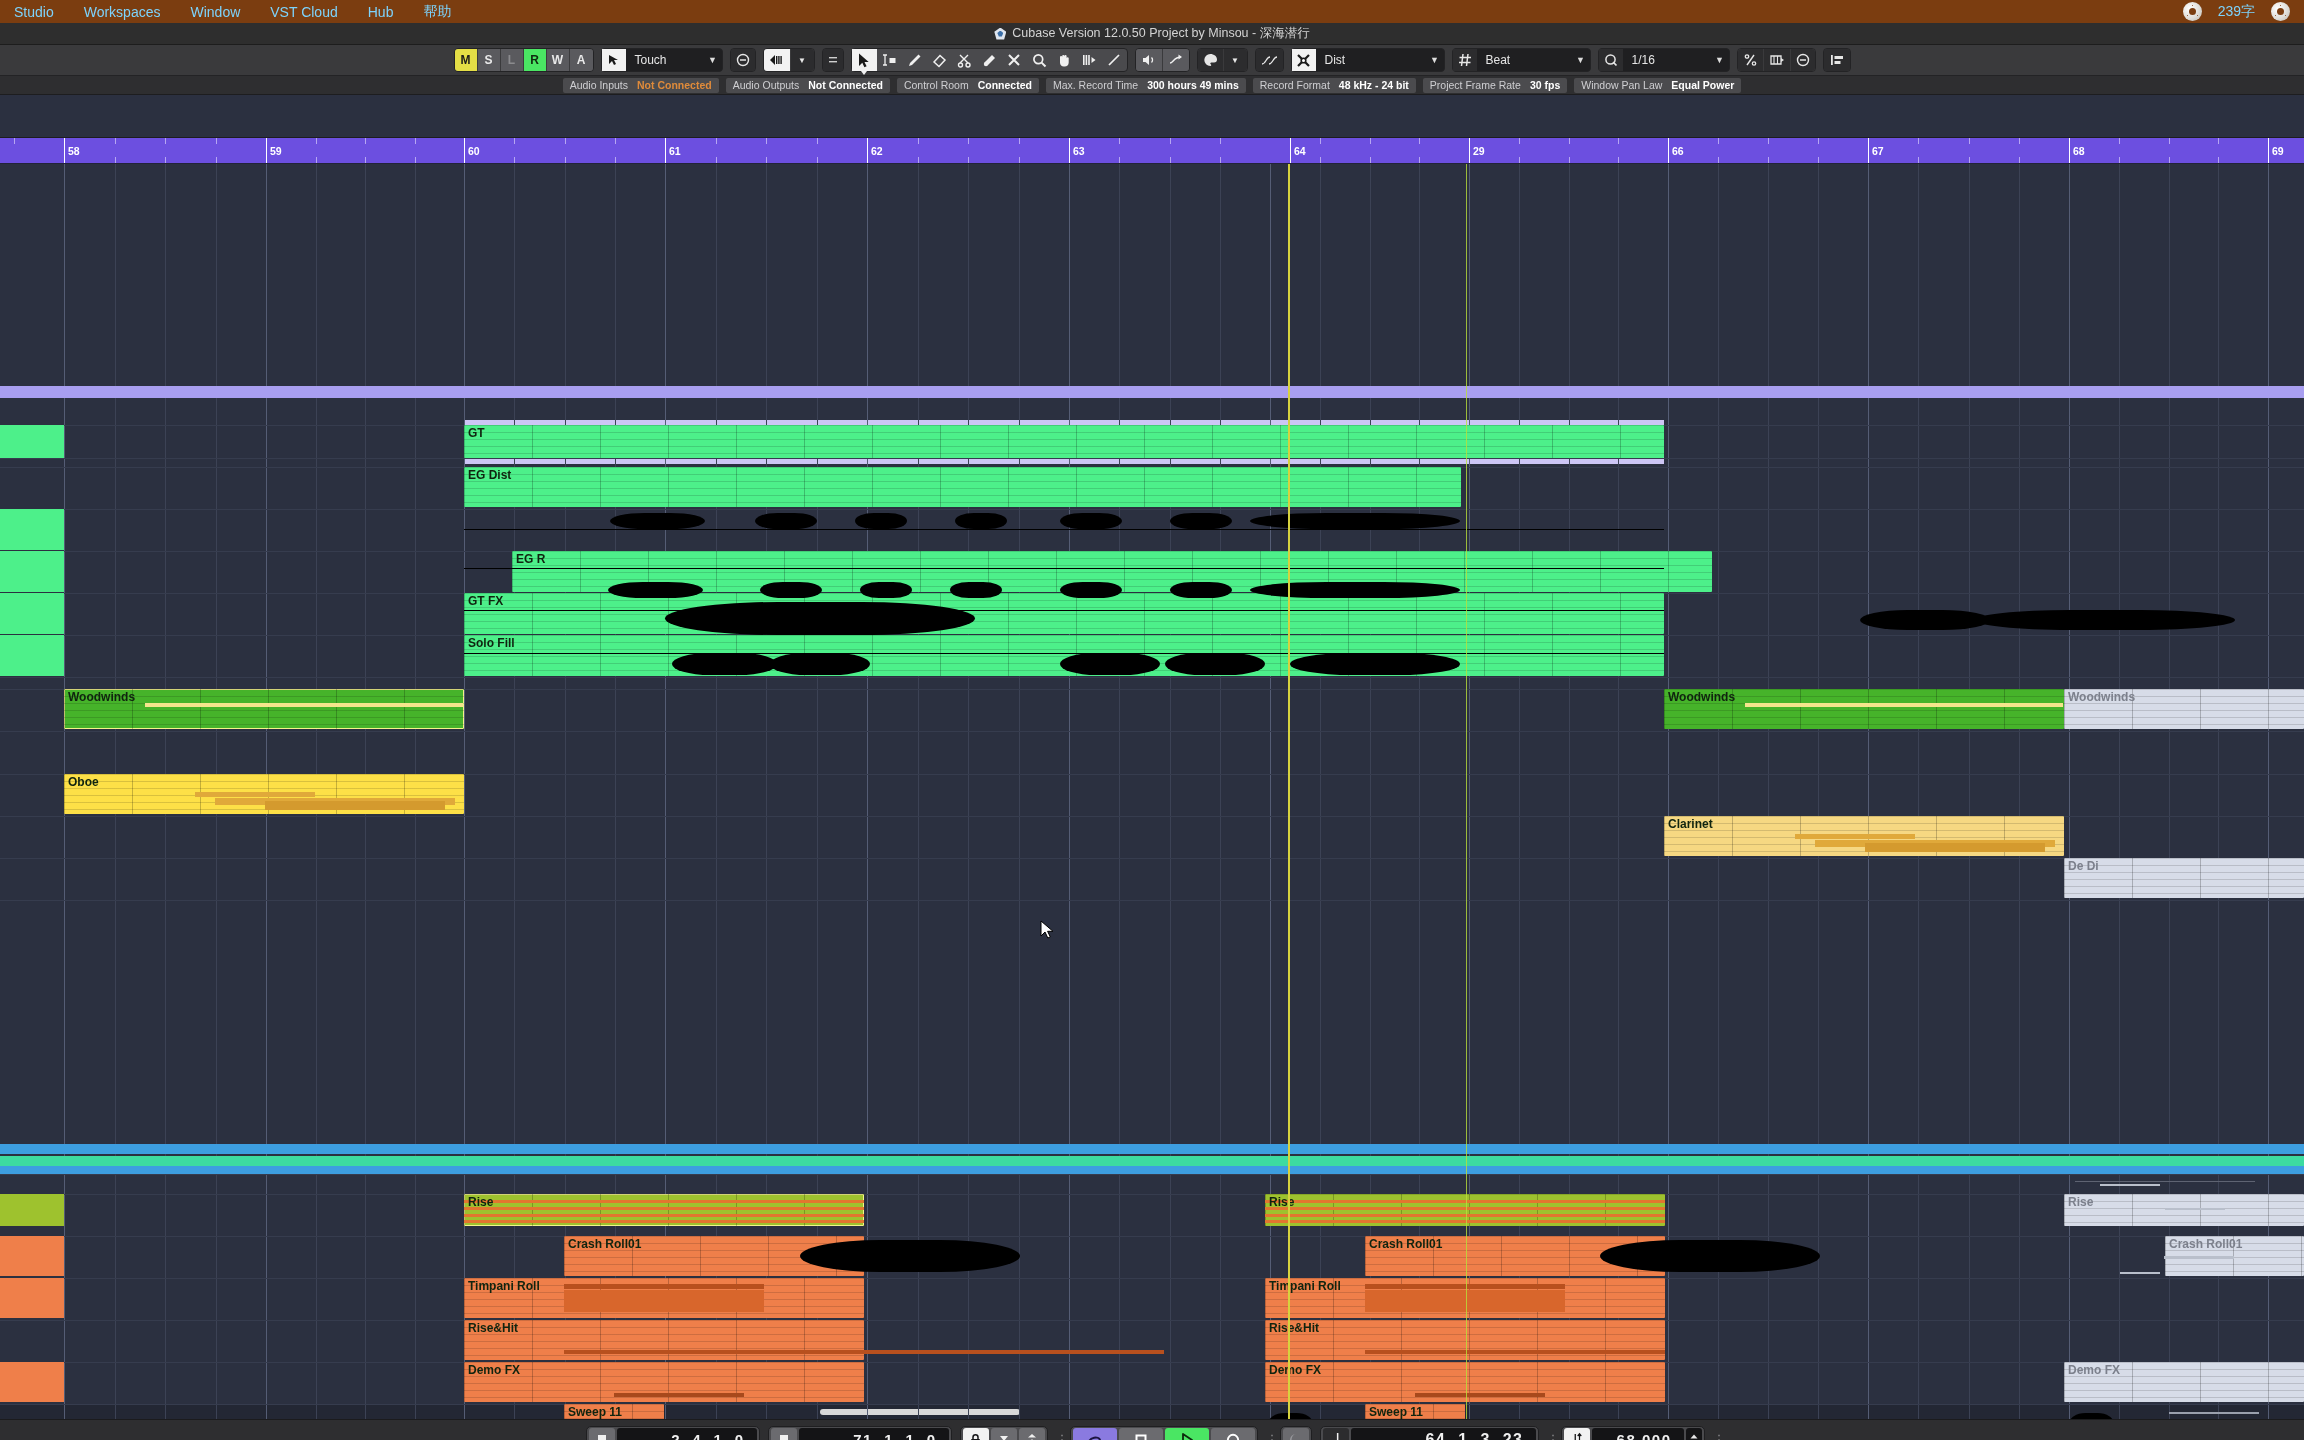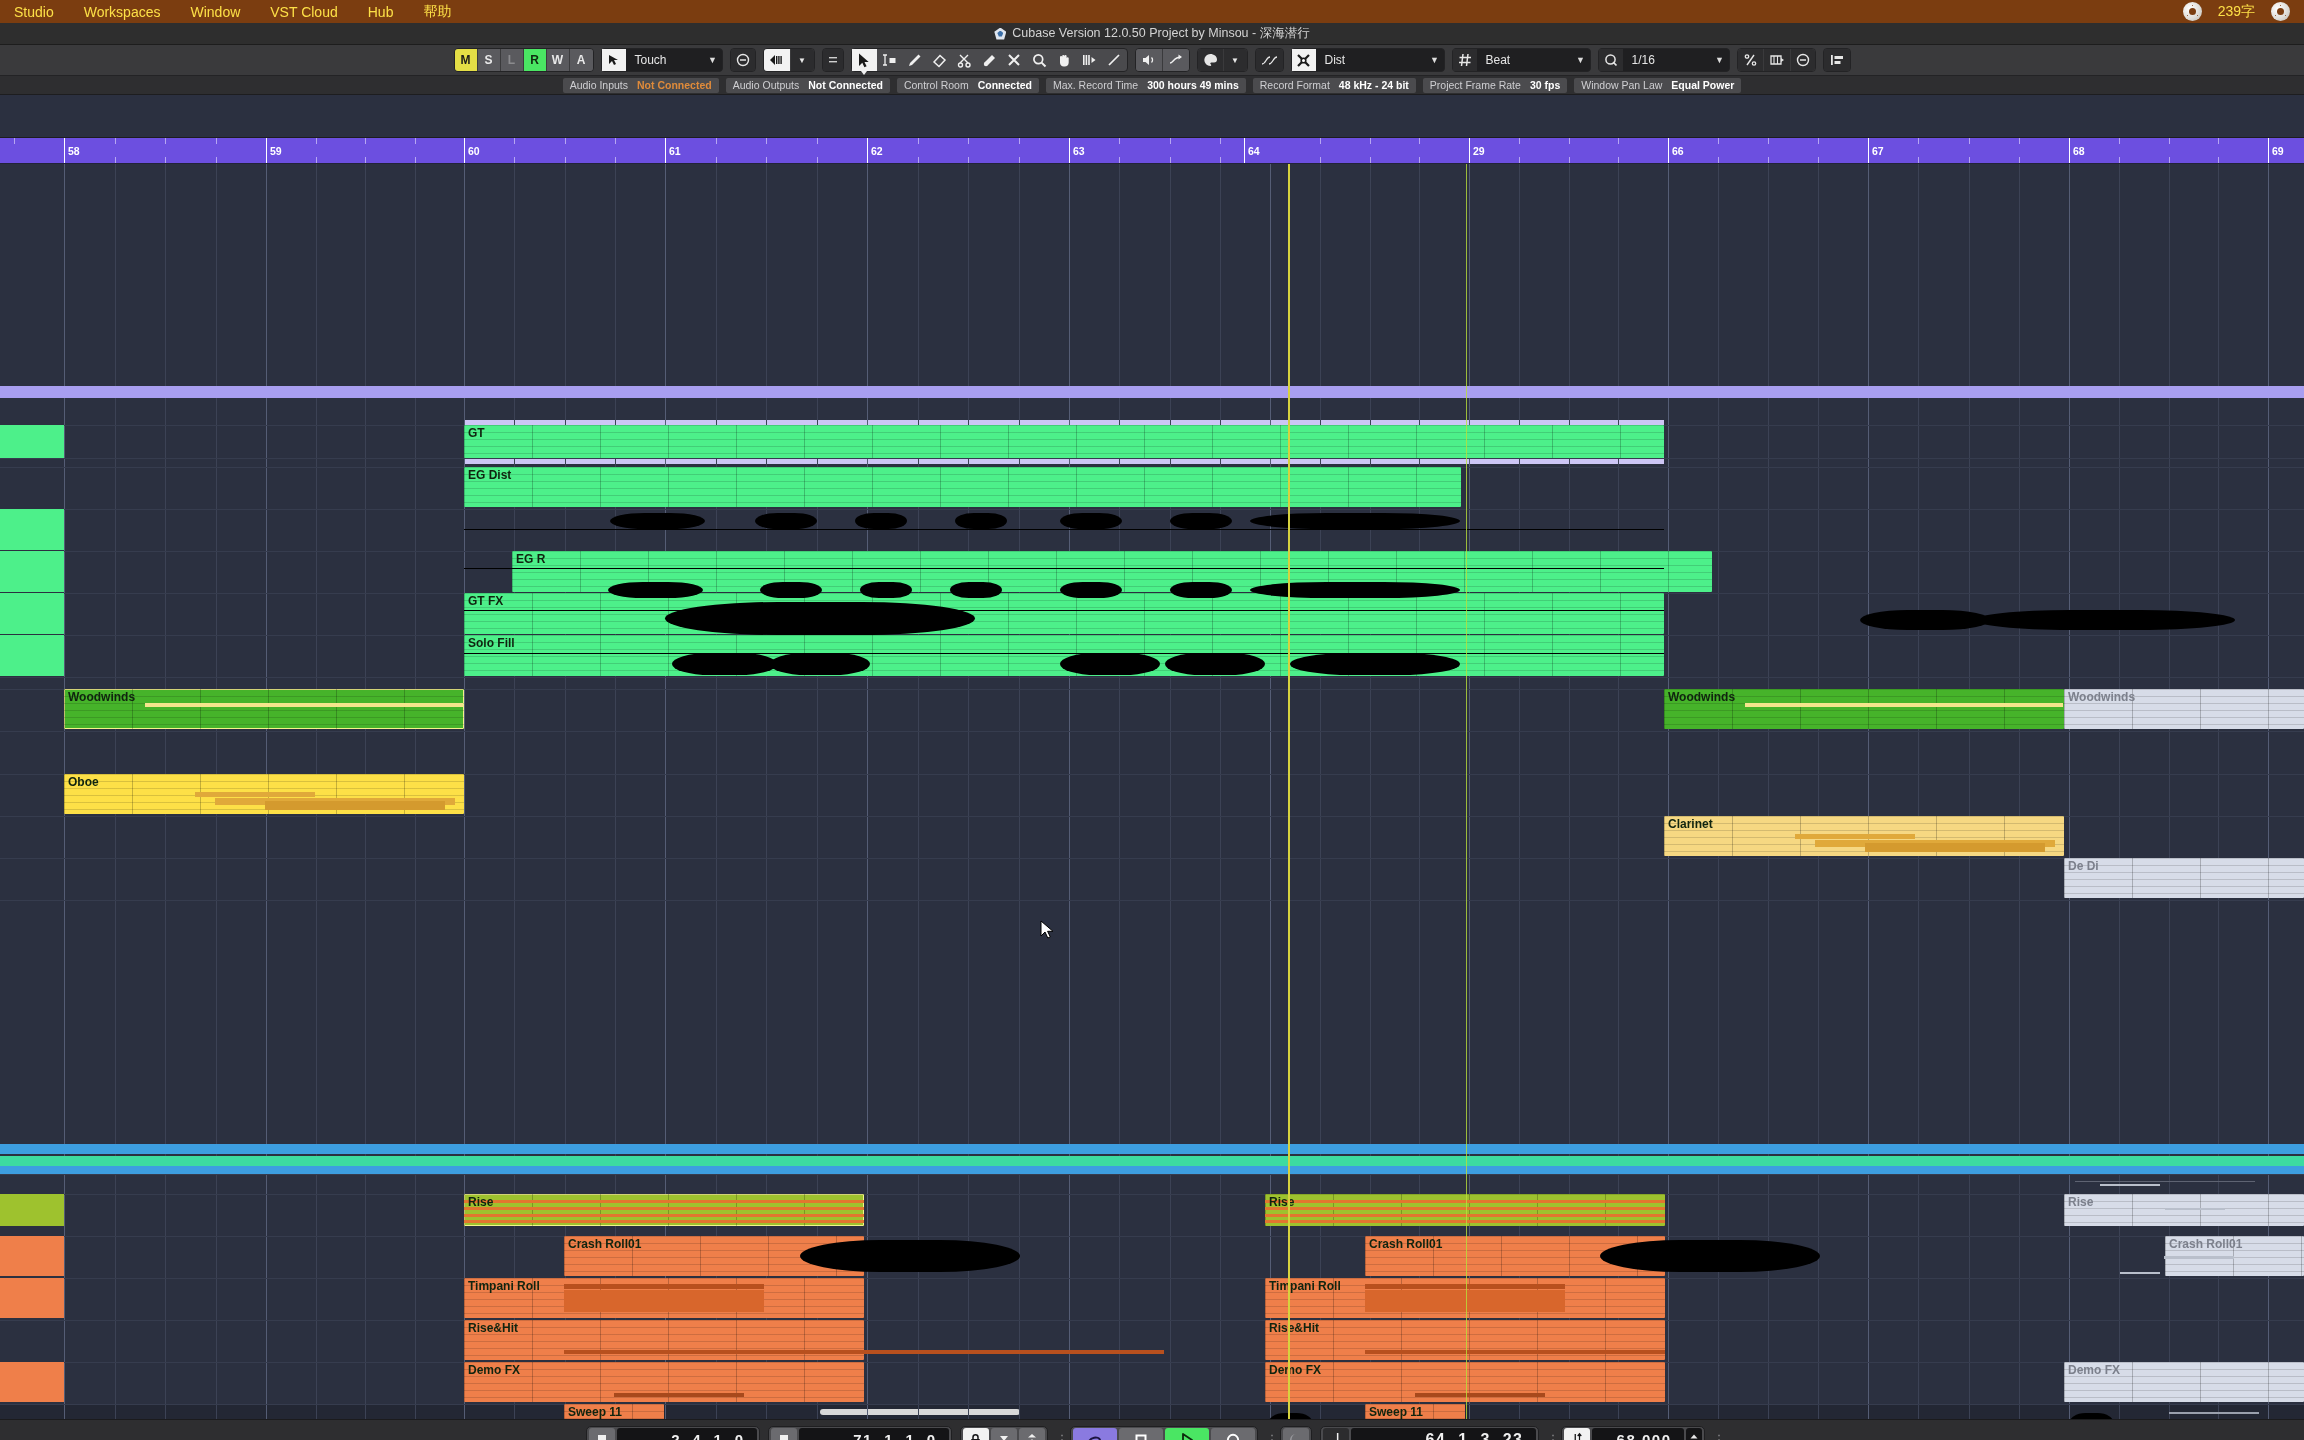--- a/index.html
+++ b/index.html
@@ -7,21 +7,21 @@
     width: 2304px; height: 1440px;
     background: #2b3040;
     font-family: "Liberation Sans", sans-serif;
     overflow: hidden;
   }
 
   
   .menubar {
     height: 23px; background: #7b3d10;
     display: flex; align-items: center;
-    padding: 0 14px; color: #fde047; font-size: 14px;
+    padding: 0 14px; color: #7dd3fc; font-size: 14px;
     position: relative;
   }
   .menubar .mi { margin-right: 30px; cursor: default; white-space: nowrap; }
   .menubar .right { margin-left: auto; display: flex; align-items: center; gap: 16px; }
   .sysicon {
     width: 19px; height: 19px; border-radius: 50%;
     background: radial-gradient(circle at 35% 35%, #fff 0%, #e0ded9 55%, #b9b5ad 100%);
     display: inline-block; position: relative;
   }
   .sysicon::after {
@@ -508,21 +508,21 @@
     <div class="subb" style="left: 1018.5px;"></div>
     <div class="bar" style="left: 1069px;">
       <span>63</span>
     </div>
     <div class="sub" style="left: 1119.25px;"></div>
     <div class="subb" style="left: 1119.25px;"></div>
     <div class="sub" style="left: 1169.5px;"></div>
     <div class="subb" style="left: 1169.5px;"></div>
     <div class="sub" style="left: 1219.75px;"></div>
     <div class="subb" style="left: 1219.75px;"></div>
-    <div class="bar" style="left: 1244px; text-align: right;">
+    <div class="bar" style="left: 1290px; text-align: right;">
       <span>64</span>
     </div>
     <div class="sub" style="left: 1319.75px;"></div>
     <div class="subb" style="left: 1319.75px;"></div>
     <div class="sub" style="left: 1369.5px;"></div>
     <div class="subb" style="left: 1369.5px;"></div>
     <div class="sub" style="left: 1419.25px;"></div>
     <div class="subb" style="left: 1419.25px;"></div>
     <div class="bar" style="left: 1469px;">
       <span>29</span>

